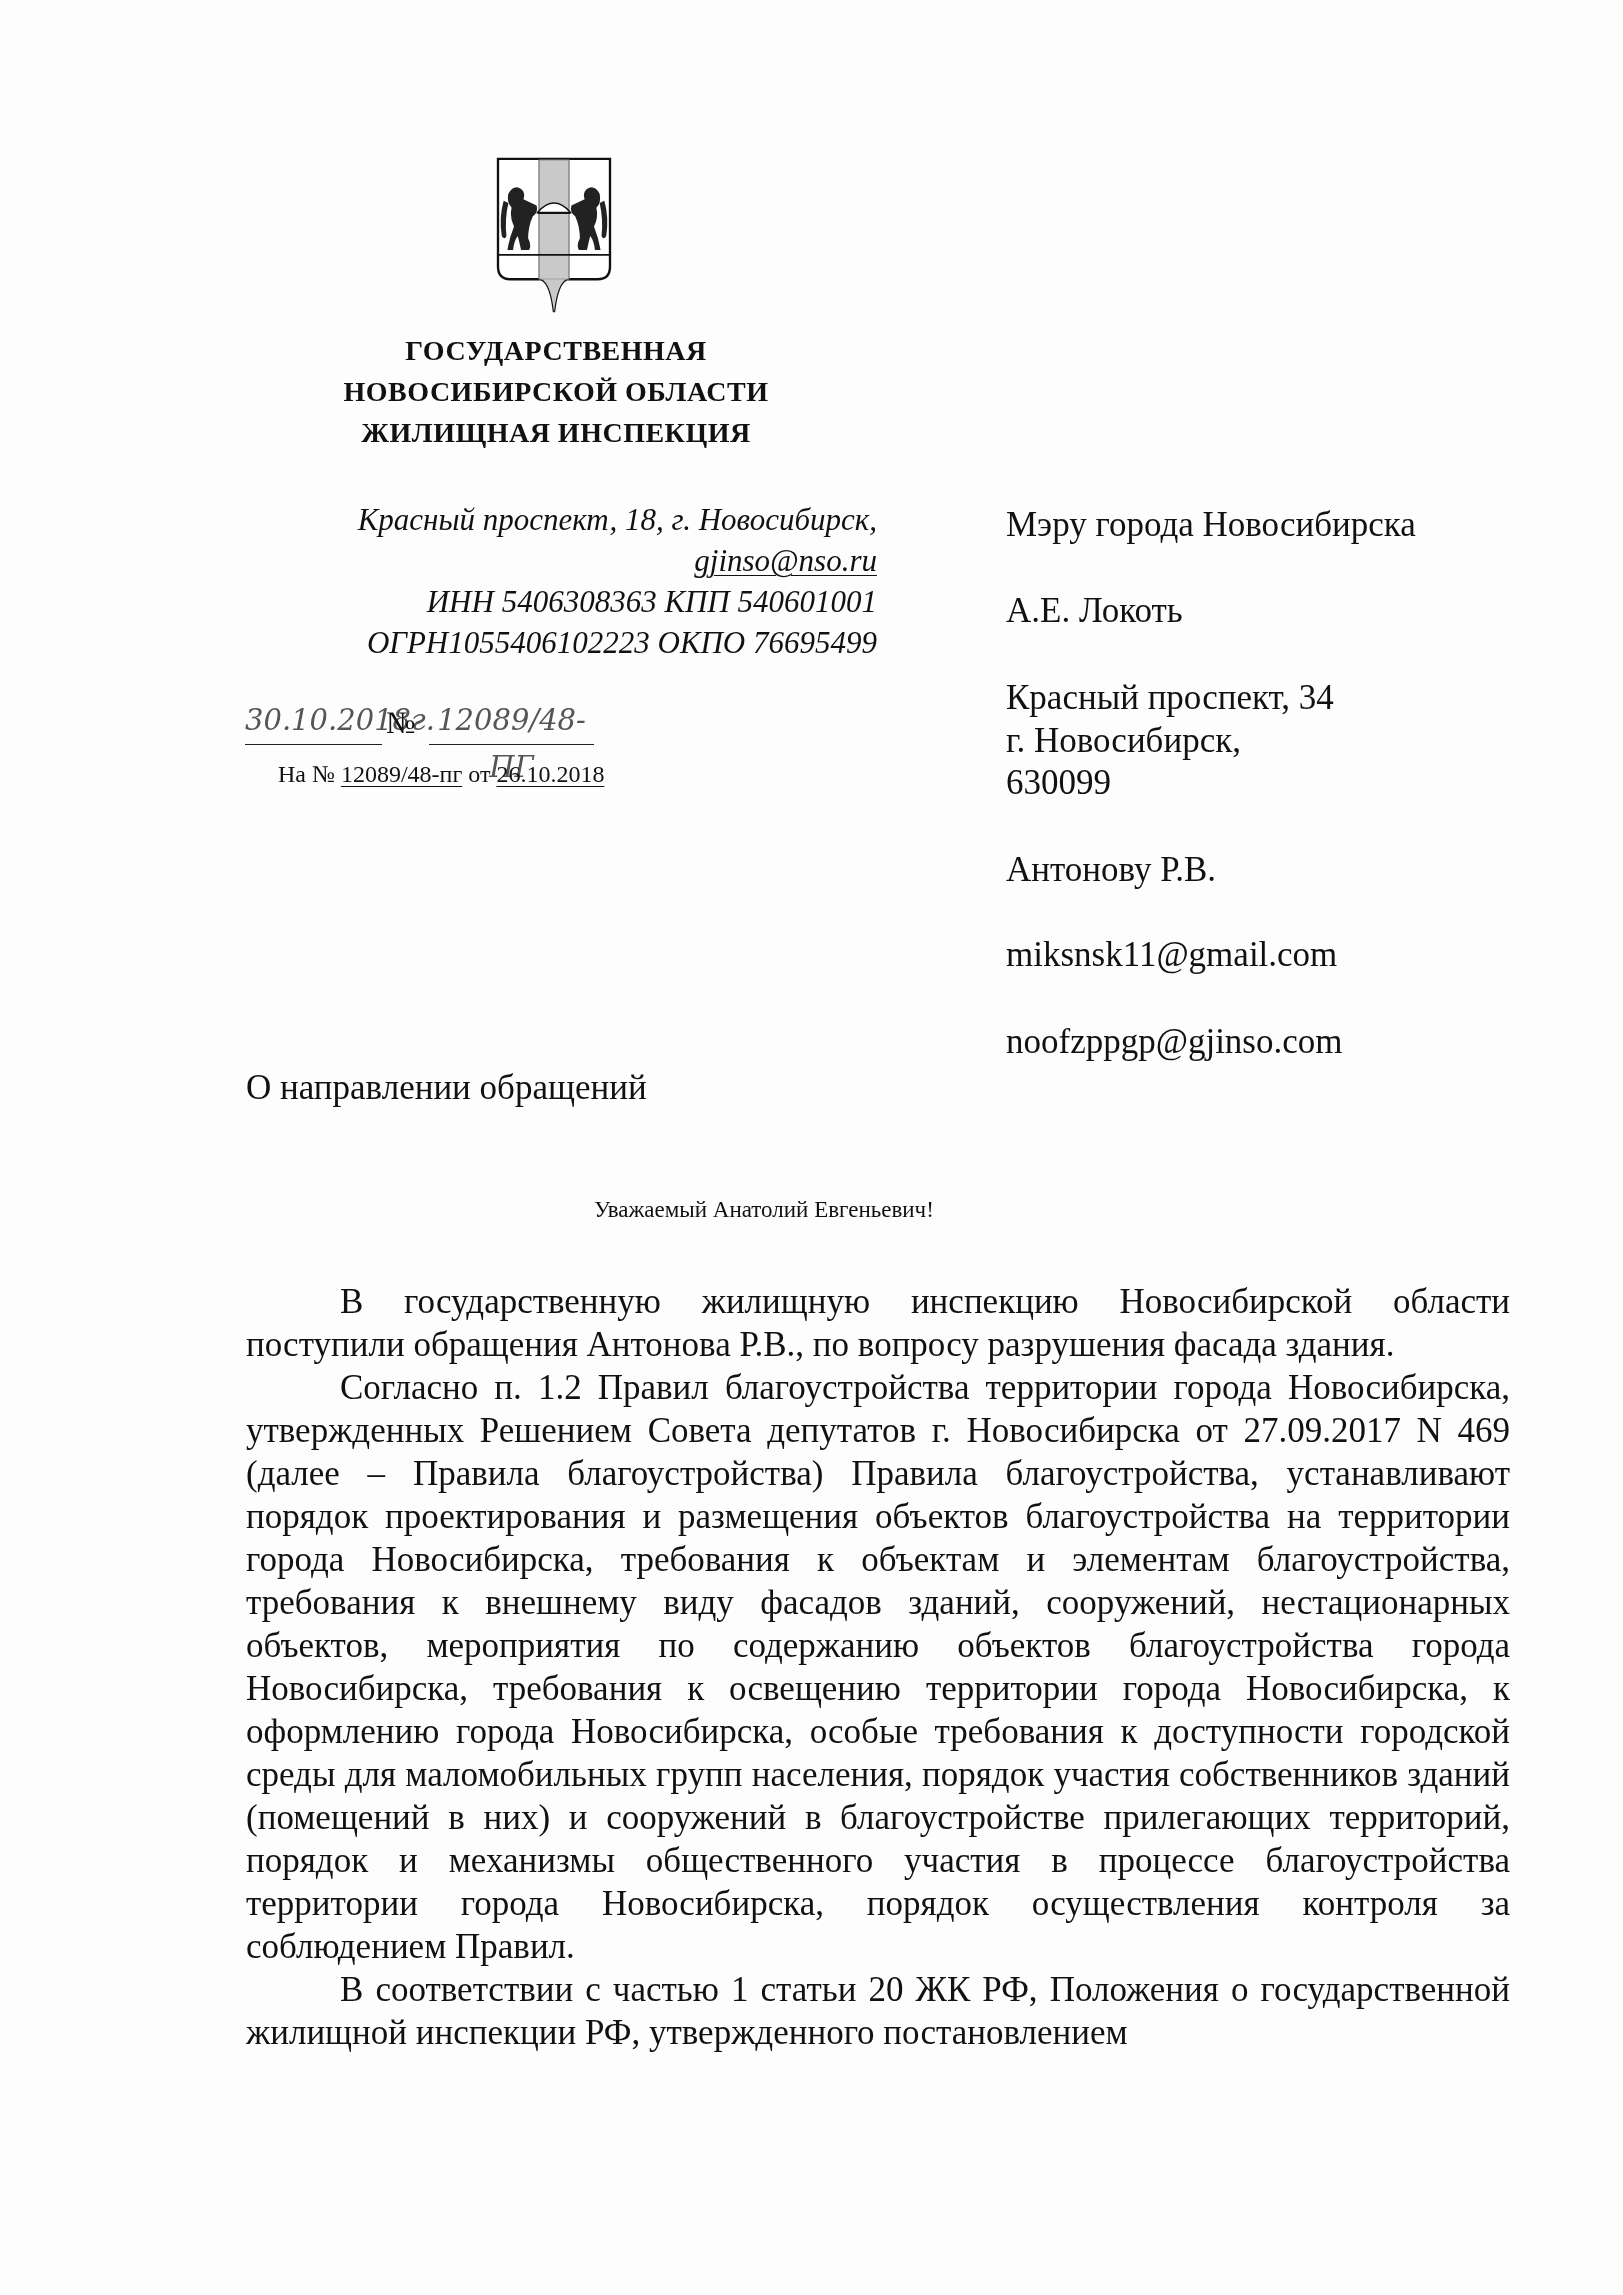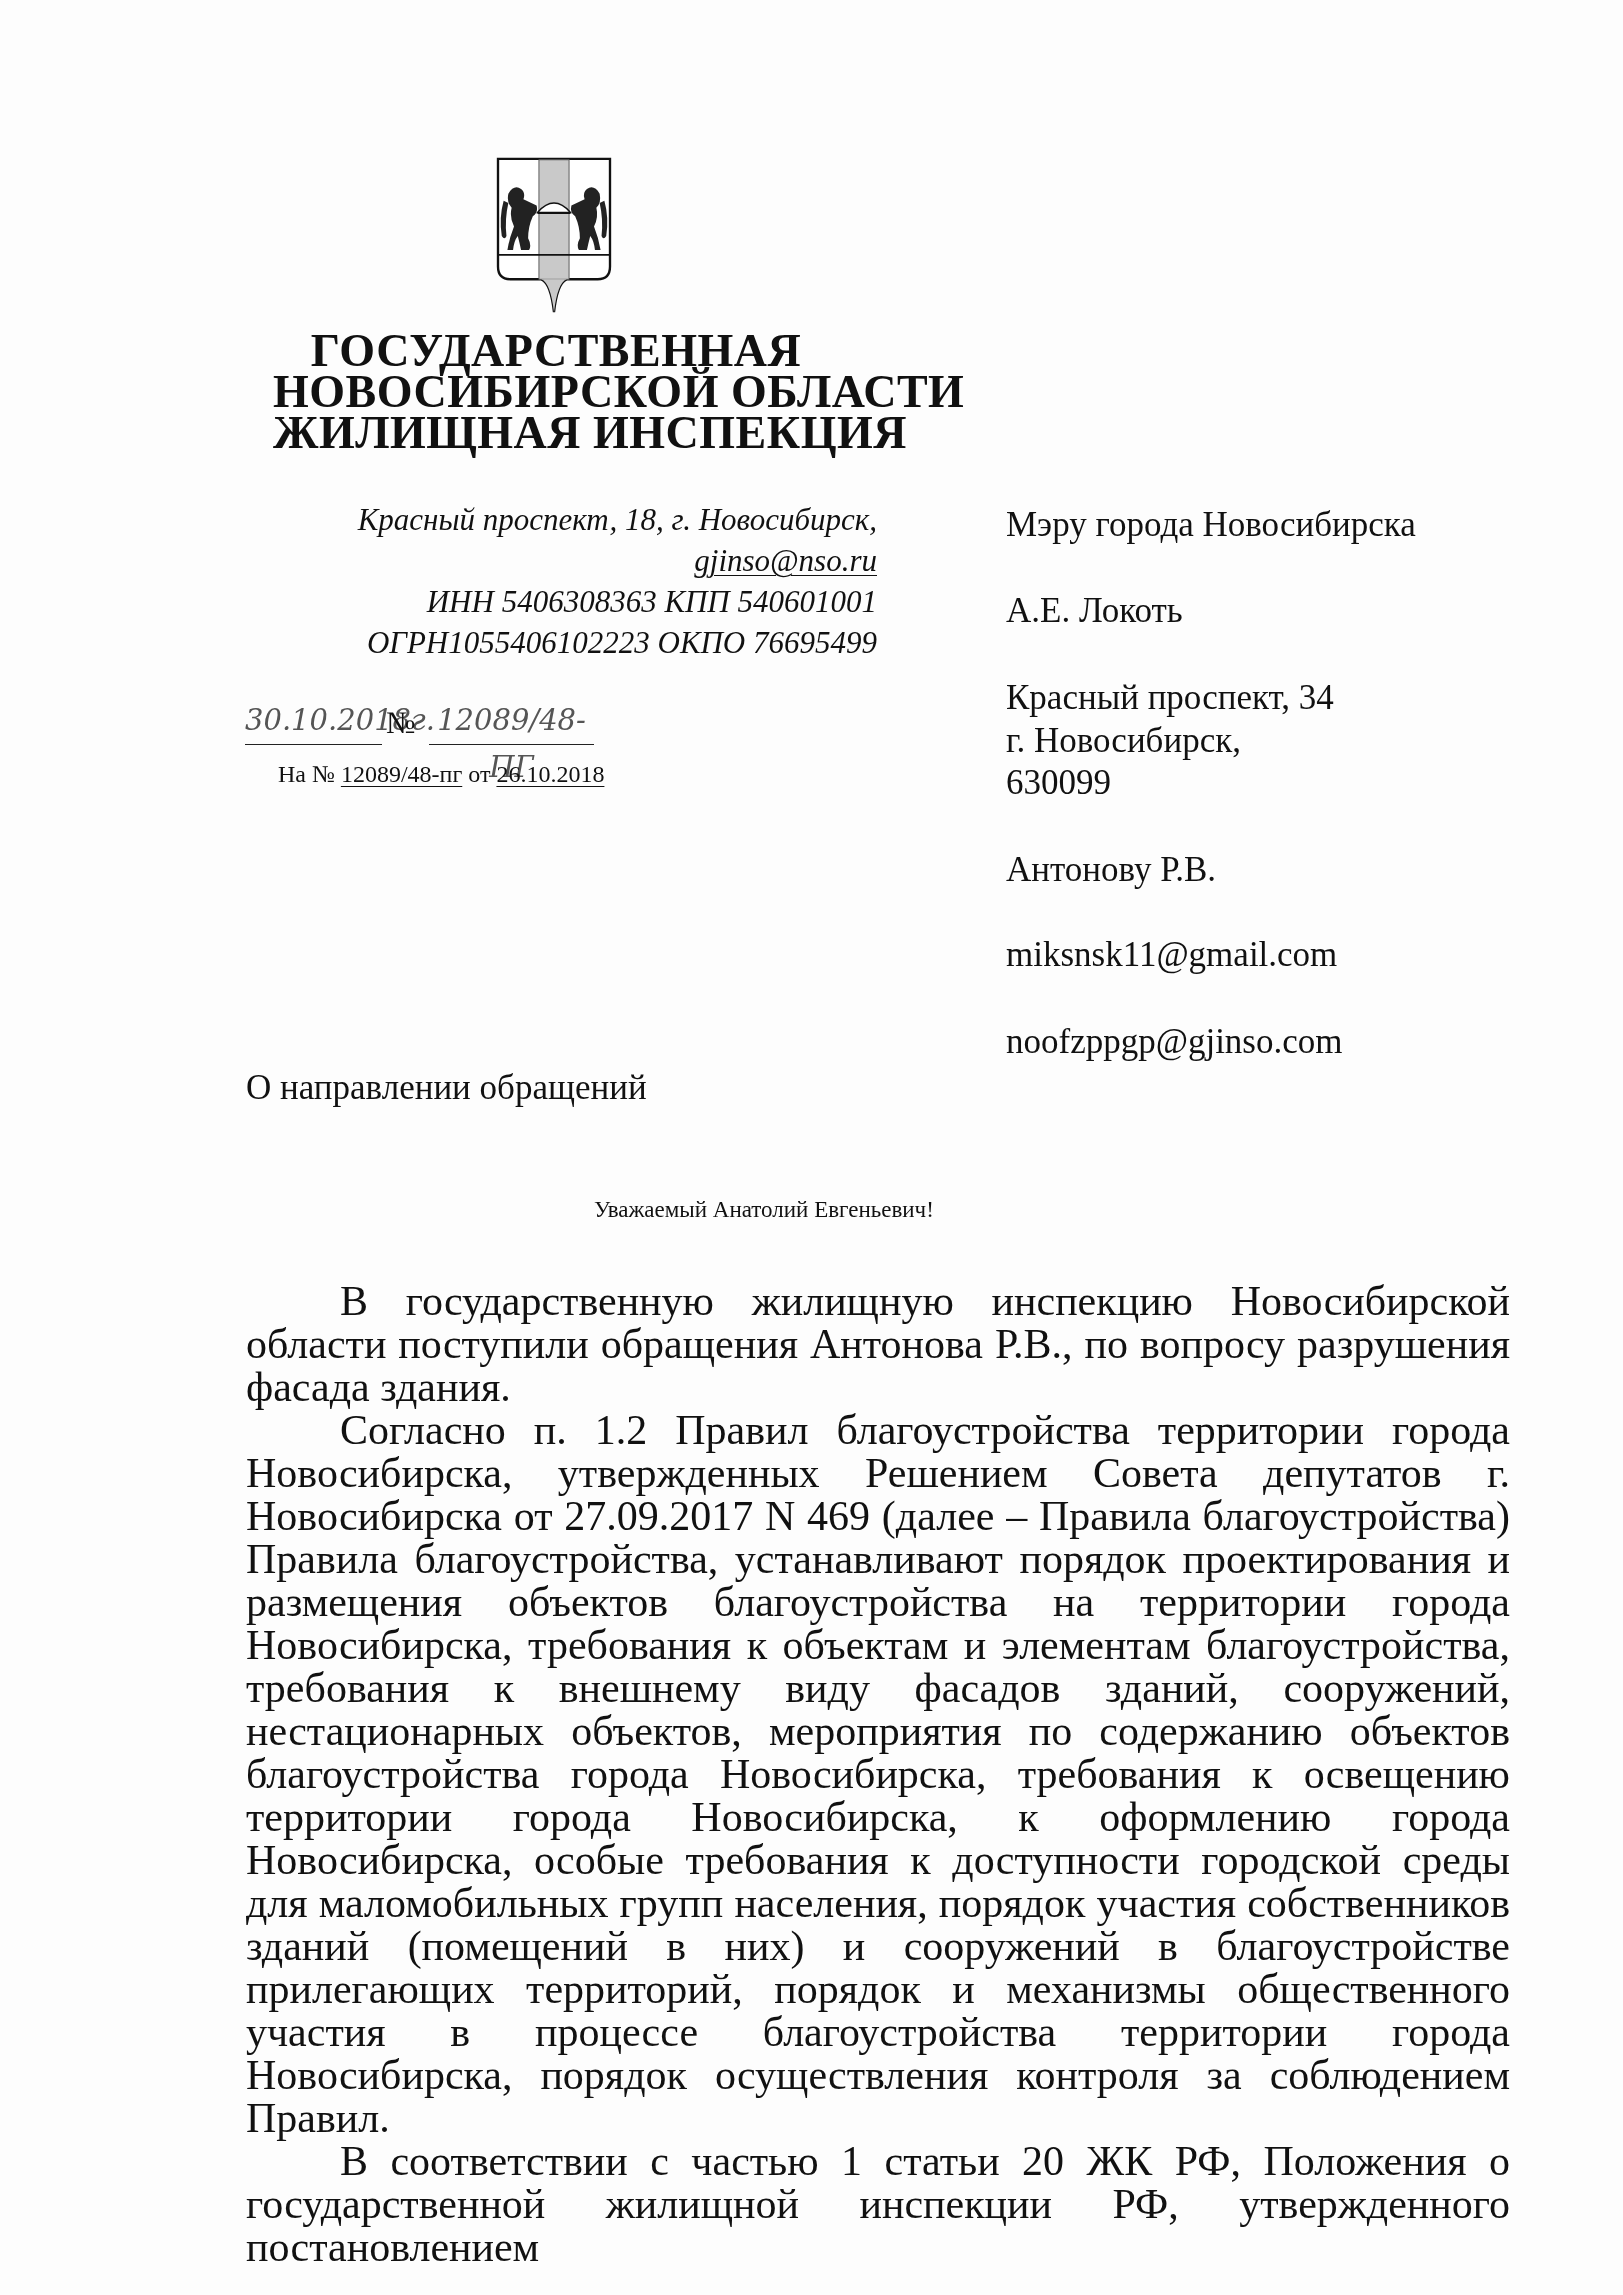--- a/index.html
+++ b/index.html
@@ -1,21 +1,21 @@
 <!DOCTYPE html>
 <html style="font-size:7.5px"><head>
 <meta charset="utf-8">
 <style>
   html, body { margin: 0; padding: 0; background: #fdfdfd; }
   body { width: 1624px; height: 2295px; position: relative; overflow: hidden;
          font-family: "Liberation Serif", "DejaVu Serif", serif; color: #111; }
   .emblem { position: absolute; left: 495px; top: 156px; width: 118px; height: 160px; }
 
   .title { position: absolute; left: 273px; top: 330px; width: 566px; text-align: center;
-           font-weight: bold; font-size: 46px; line-height: 41px; letter-spacing: 0.5px; }
+           font-weight: bold; font-size: 28px; line-height: 41px; letter-spacing: 0.5px; }
   .title div { white-space: nowrap; }
 
   .sender { position: absolute; left: 236px; top: 499px; width: 641px; text-align: right;
             font-size: 31px; line-height: 41px; font-style: italic; }
   .sender div { white-space: nowrap; }
   .email-link { text-decoration: underline; text-underline-offset: 3.8px; text-decoration-thickness: 1.4px; }
 
   .regline { position: absolute; left: 245px; top: 697px; width: 594px; height: 52px; }
   .reg-date { position: absolute; left: 0; top: 0; width: 137px; height: 47px;
               border-bottom: 1.9px solid #222; font-family: "DejaVu Serif", serif; font-style: italic;
@@ -27,21 +27,21 @@
 
   .reply { position: absolute; left: 278px; top: 753px; font-size: 24px; line-height: 42px; white-space: nowrap; }
   .reply .u { text-decoration: underline; text-underline-offset: 3.8px; text-decoration-thickness: 1.4px; }
 
   .recip { position: absolute; left: 1006px; font-size: 35px; line-height: 42px; white-space: nowrap; }
 
   .subject { position: absolute; left: 246px; top: 1067px; font-size: 35px; line-height: 42px; white-space: nowrap; }
   .salutation { position: absolute; left: 594px; top: 1189px; font-size: 23px; line-height: 42px; white-space: nowrap; }
 
   .body-text { position: absolute; left: 246px; top: 1280px; width: 1264px;
-               font-size: 42px; line-height: 43px; text-align: justify; }
+               font-size: 35px; line-height: 43px; text-align: justify; }
   .body-text p { margin: 0; text-indent: 94px; }
 </style>
 </head>
 <body>
 
 <div class="emblem">
   <svg width="118" height="160" viewBox="0 0 250 340" xmlns="http://www.w3.org/2000/svg">
     <path d="M6 6 H244 V235 Q244 262 218 262 H152 Q132 270 125 332 Q118 270 98 262 H32 Q6 262 6 235 Z" fill="#fff" stroke="#111" stroke-width="5"></path>
     <rect x="93" y="8" width="64" height="254" fill="#c9c9c9" stroke="#555" stroke-width="2"></rect>
     <path d="M98 262 Q118 270 125 332 Q132 270 152 262 Z" fill="#c9c9c9"></path>

